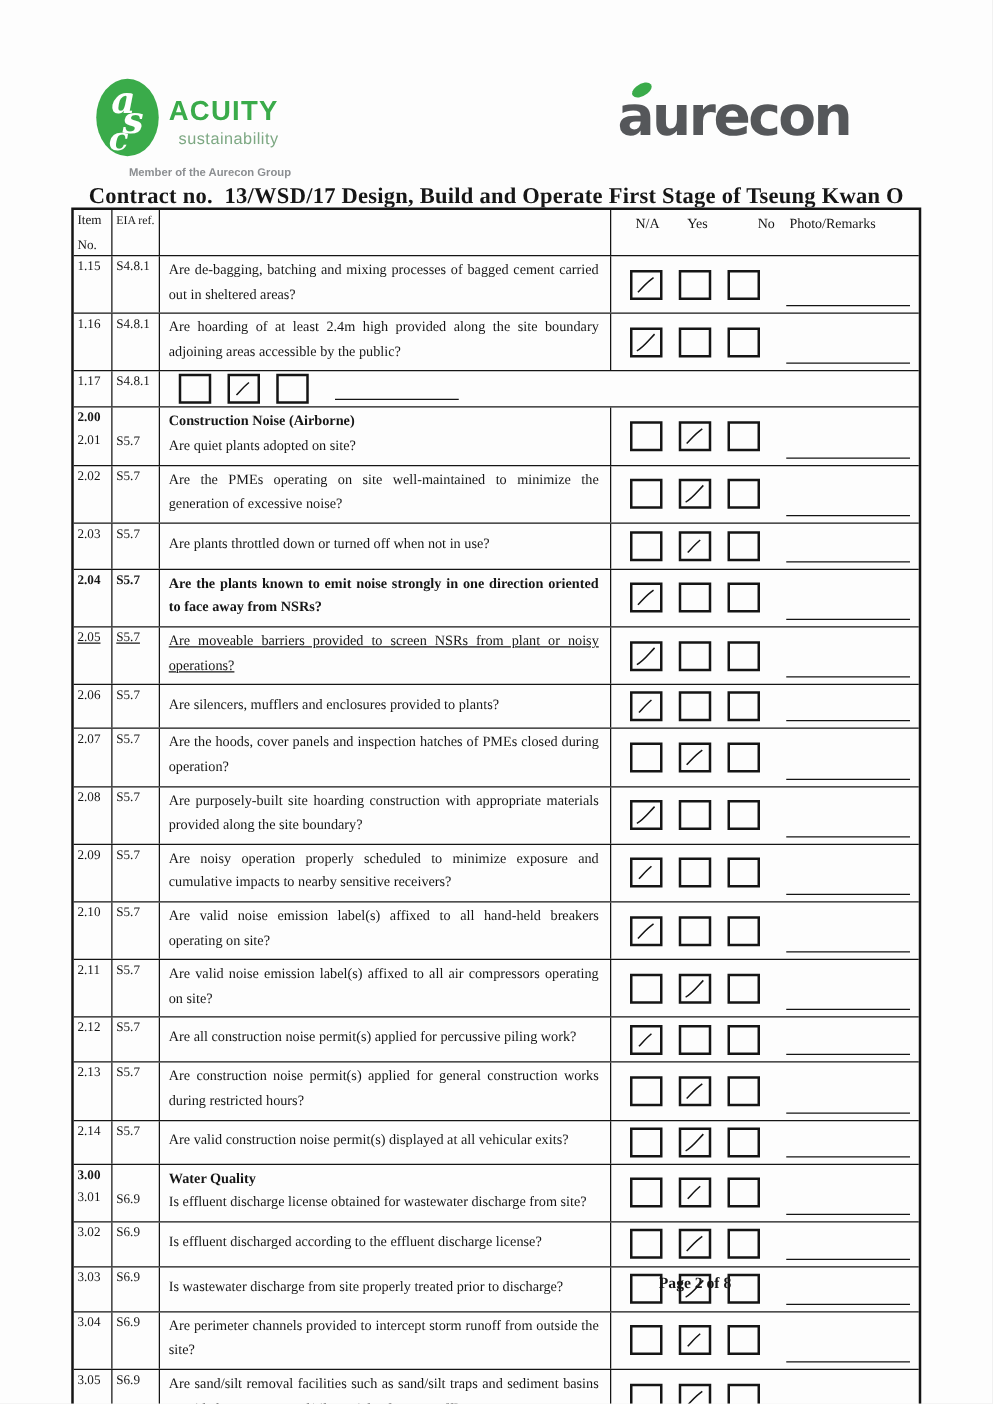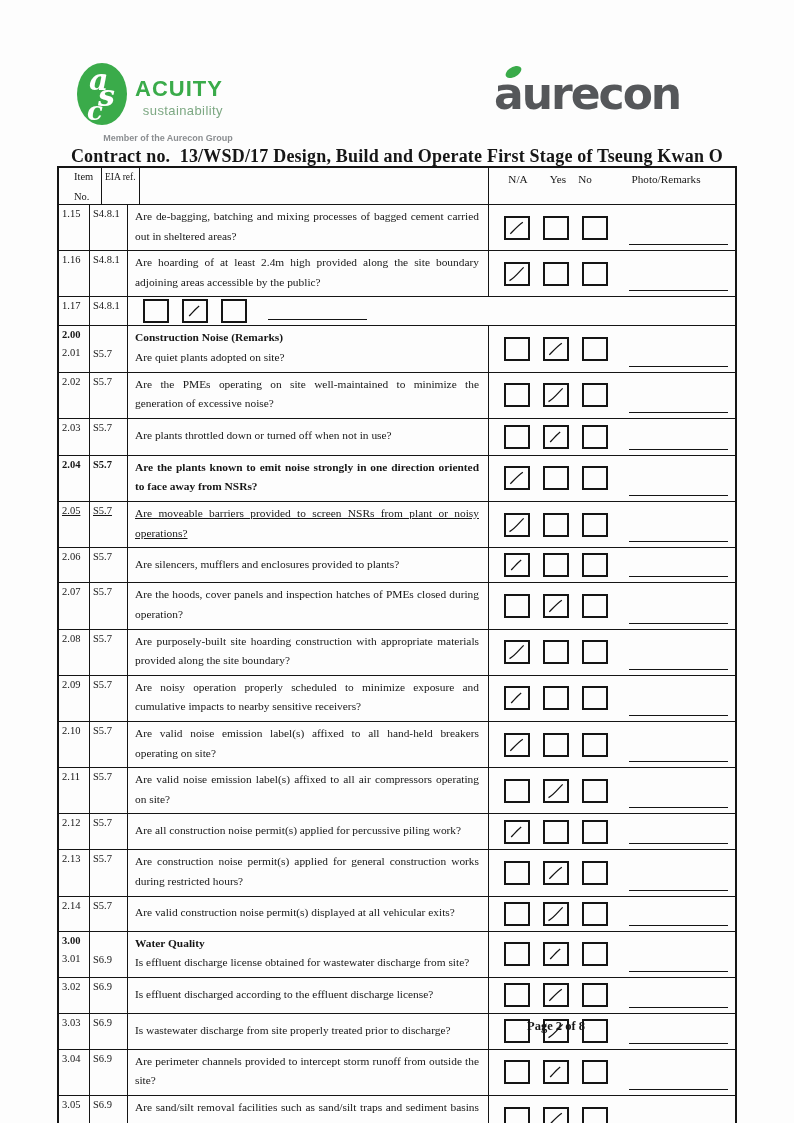--- a/index.html
+++ b/index.html
@@ -46,22 +46,22 @@
   .c-checks { flex:0 0 246px; position:relative; display:flex; align-items:center;
               padding-left:15px; gap:13px; }
   .cbox { width:26px; height:24px; border:2px solid #151515; flex:0 0 auto;
           position:relative; background:#fdfdfd; }
   .tick { position:absolute; left:0; top:0; width:100%; height:100%; }
   .remarks-line { position:absolute; left:140px; right:7px; bottom:5px; height:0;
                   border-bottom:1.6px solid #151515; }
   .header-row .c-checks { padding:0; }
   .hl { position:absolute; transform:translateX(-50%); top:5px; font-size:11.2px; }
   .hl-na  { left:29px; }  .hl-yes { left:69px; }
-  .hl-no  { left:96px;font-family:Liberation Serif, serif; } .hl-rem { left:177px; }
-  .header-row .c-item { gap:9px;margin-left:12px; }
+  .hl-no  { left:124px;font-family:Liberation Serif, serif; } .hl-rem { left:177px; }
+  .header-row .c-item { gap:9px; }
   .sec .c-ref { padding-top:22px; }
   .b { font-weight:700; }
 
   .page-footer { position:absolute; top:1019px; left:57px; width:544px; text-align:right;
                  padding-right:16px; font-size:12.5px; font-weight:700; }
 </style>
 </head>
 <body>
 
 <div class="page">
@@ -163,21 +163,21 @@
             <div class="remarks-line"></div>
           </div>
         </div>
         <div class="trow sec" style="min-height: 40px;">
           <div class="c-item">
             <span class="b">2.00</span>
             <span>2.01</span>
           </div>
           <div class="c-ref"><span>S5.7</span></div>
           <div class="c-q">
-            <div class="q-section">Construction Noise (Remarks)</div>
+            <div class="q-section">Construction Noise (Airborne)</div>
             <div>Are quiet plants adopted on site?</div>
           </div>
           <div class="c-checks">
             <div class="cbox"></div>
             <div class="cbox">
               <svg class="tick" viewBox="0 0 26 24">
                 <path d="M5 19 C9 15 14 9 20 5" stroke="#141414" stroke-width="1.5" fill="none"></path>
               </svg>
             </div>
             <div class="cbox"></div>

